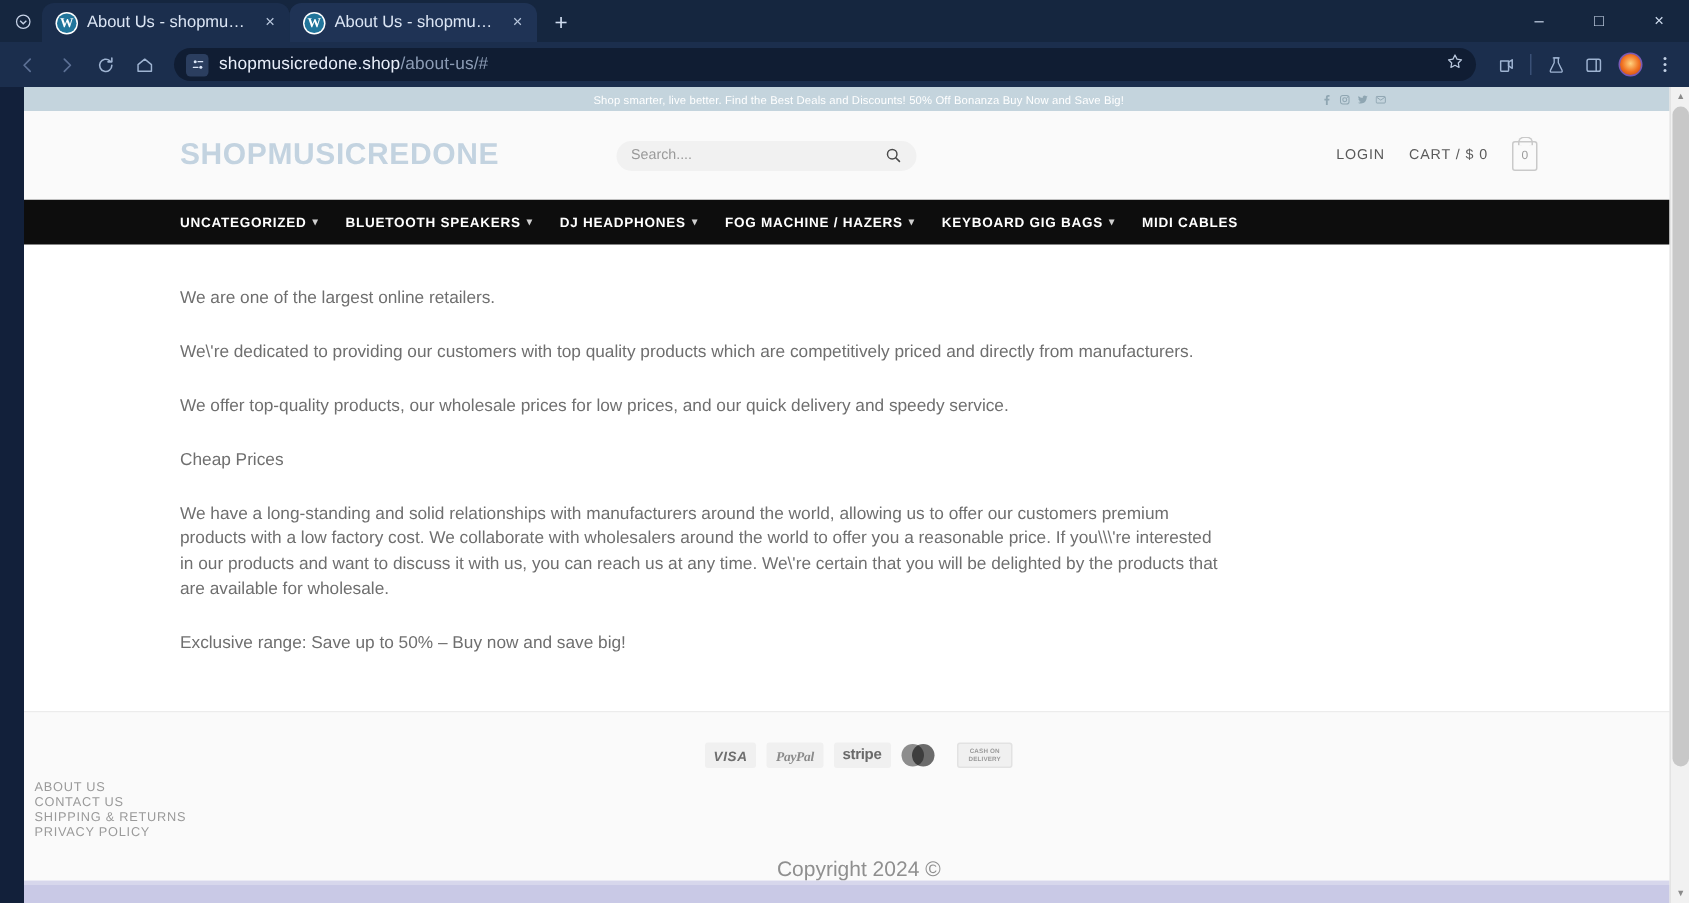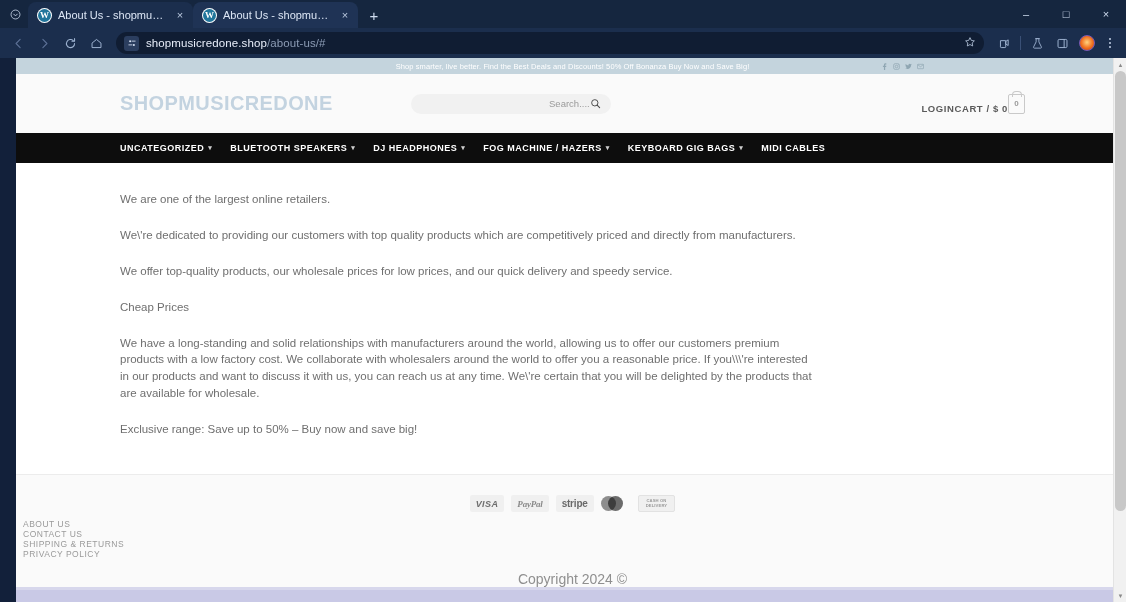--- a/index.html
+++ b/index.html
@@ -115,26 +115,26 @@
     font-size:20px; font-weight:700; color:#c3d3e0; letter-spacing:0.4px;
     font-family:"Liberation Sans", sans-serif; white-space:nowrap;
   }
   .searchwrap {
     margin-left:78px; width:200px; height:20px; background:#f1f1f1;
     border-radius:10px; display:flex; align-items:center; padding:0 10px;
     position:relative;
   }
   .searchwrap input {
     border:none;outline:none;background:transparent;flex:1;
-    font-size:9.5px;color:#8a8a8a;font-family:"Liberation Sans", sans-serif;text-align:right;
+    font-size:9.5px;color:#8a8a8a;font-family:"Liberation Sans", sans-serif;
   }
   .searchwrap input::placeholder { color:#9a9a9a; }
   .search-ico { color:#4a4a4a; display:flex; align-items:center; }
   .header-right {
-    margin-left:auto; display:flex; align-items:flex-end; gap:0;font-weight:bold;
+    margin-left:auto; display:flex; align-items:center; gap:16px;
   }
   .login-link { font-size:9.5px; color:#5a5a5a; letter-spacing:0.6px; }
   .cart-link { font-size:9.5px; color:#5a5a5a; letter-spacing:0.6px; }
   .cart-bag {
     width:17px;height:20px; border:1px solid #c9c9c9; border-radius:2px;
     position:relative; display:flex;align-items:center;justify-content:center;
     font-size:8px; color:#9a9a9a;
   }
   .cart-bag::before {
     content:""; position:absolute; top:-4px; left:50%; transform:translateX(-50%);

